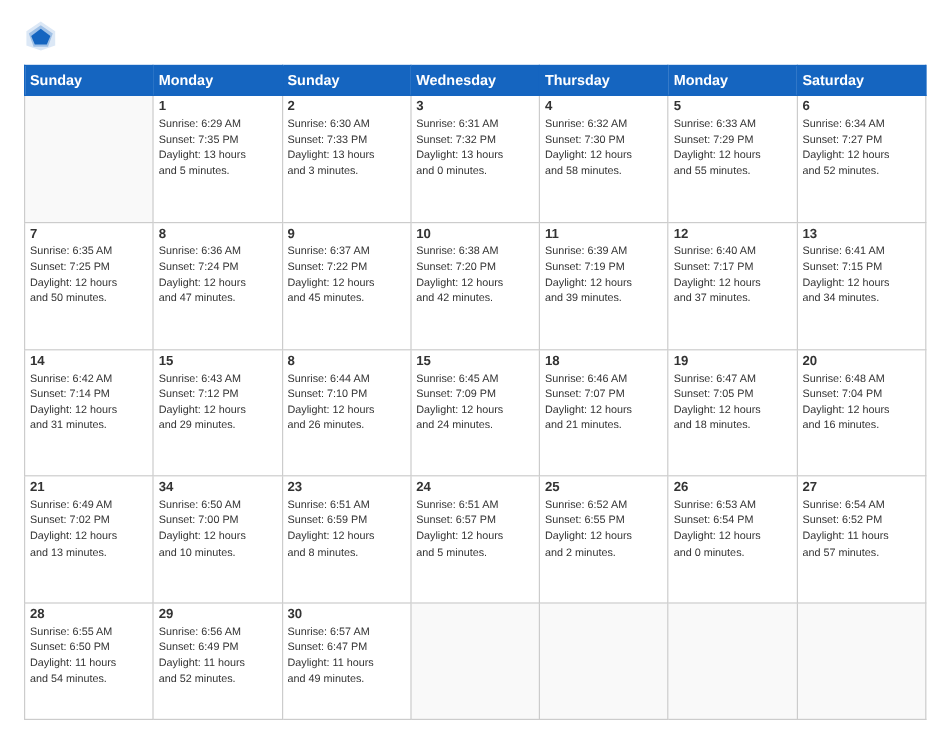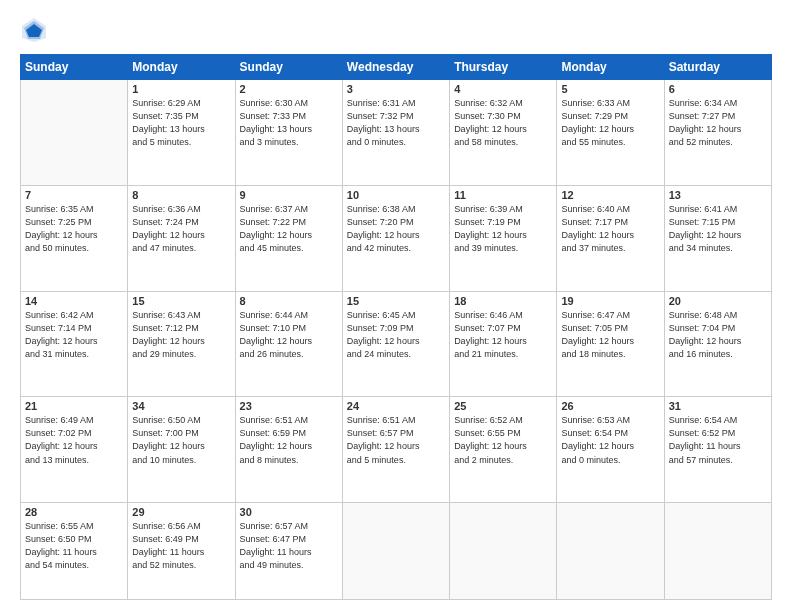--- a/index.html
+++ b/index.html
@@ -235,21 +235,21 @@
           </td>
           <td>
             <span class="day-num">25</span>
             <div class="day-info">Sunrise: 6:52 AM<br>Sunset: 6:55 PM<br>Daylight: 12 hours<br>and 2 minutes.</div>
           </td>
           <td>
             <span class="day-num">26</span>
             <div class="day-info">Sunrise: 6:53 AM<br>Sunset: 6:54 PM<br>Daylight: 12 hours<br>and 0 minutes.</div>
           </td>
           <td>
-            <span class="day-num">31</span>
+            <span class="day-num">27</span>
             <div class="day-info">Sunrise: 6:54 AM<br>Sunset: 6:52 PM<br>Daylight: 11 hours<br>and 57 minutes.</div>
           </td>
         </tr>
         <tr>
           <td>
             <span class="day-num">28</span>
             <div class="day-info">Sunrise: 6:55 AM<br>Sunset: 6:50 PM<br>Daylight: 11 hours<br>and 54 minutes.</div>
           </td>
           <td>
             <span class="day-num">29</span>

